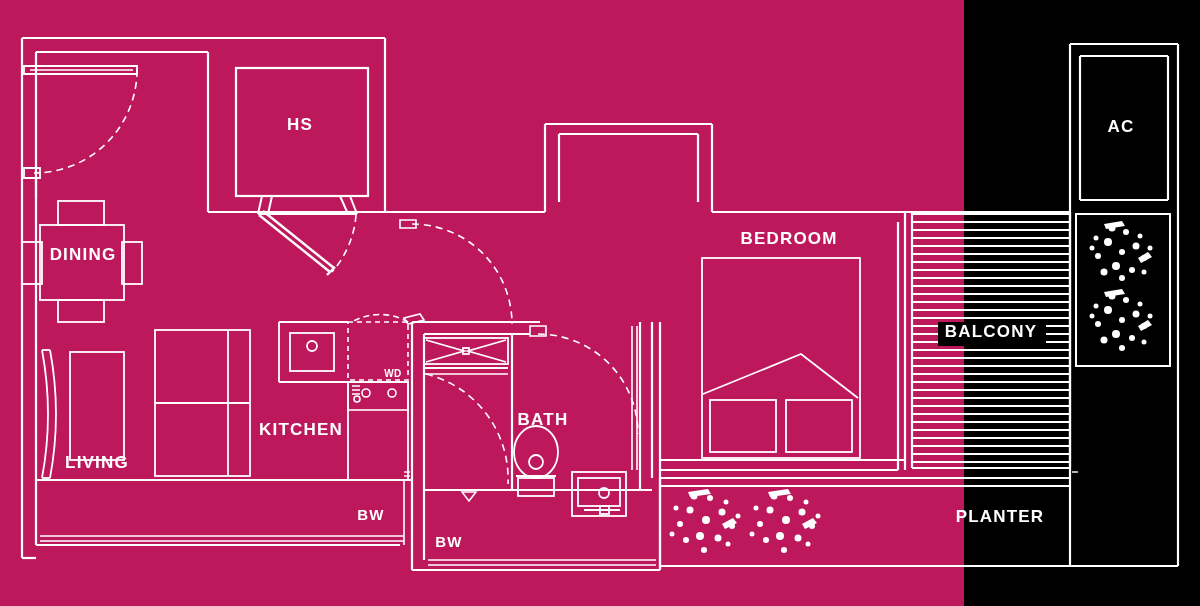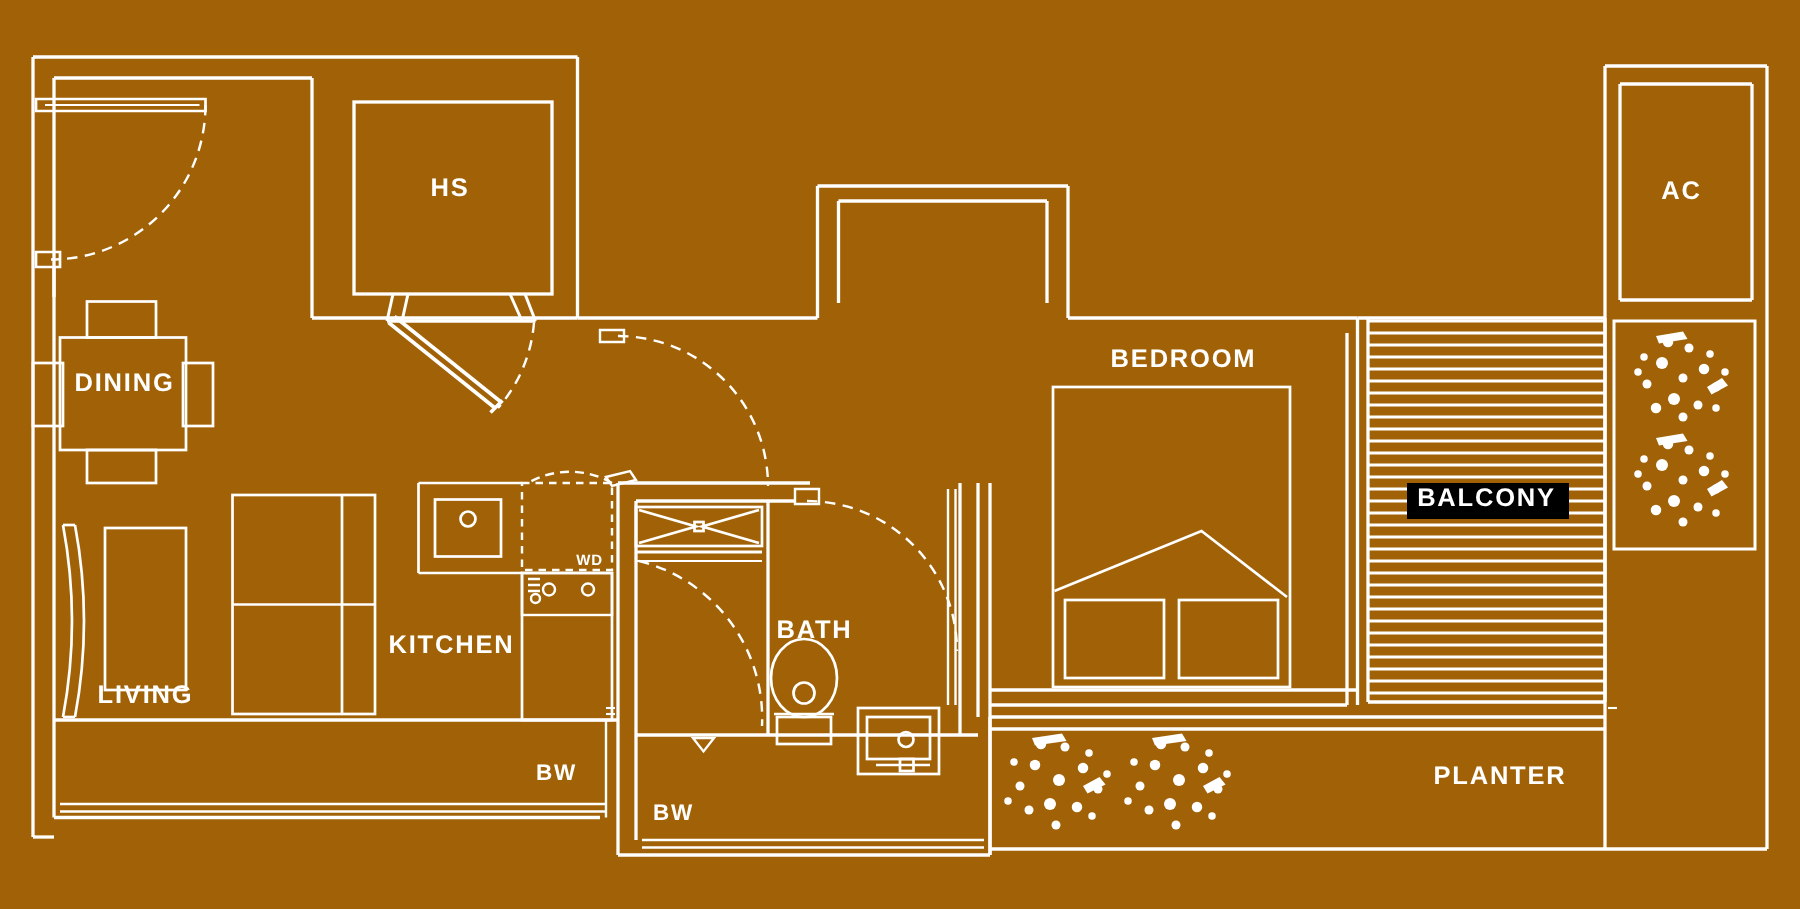--- a/index.html
+++ b/index.html
@@ -1,19 +1,19 @@
 <!DOCTYPE html>
 <html><head>
 <meta charset="utf-8">
 <title>Floor Plan</title>
 <style>
   html,body{margin:0;padding:0;background:#000;}
   body{width:1200px;height:606px;overflow:hidden;
        font-family:"Liberation Sans", sans-serif;}
-  #plan{position:relative;width:1200px;height:606px;background:#a16207;}
+  #plan{position:relative;width:964px;height:606px;background:#be185d;}
   svg{display:block;}
   .lbl{fill:#ffffff;font-family:"Liberation Sans",sans-serif;font-weight:bold;
        letter-spacing:1.2px;text-anchor:middle;dominant-baseline:middle;}
   .lbl-room{font-size:17px;}
   .lbl-small{font-size:15px;}
   .lbl-tiny{font-size:10px;letter-spacing:0.5px;}
 </style>
 </head>
 <body>
 

